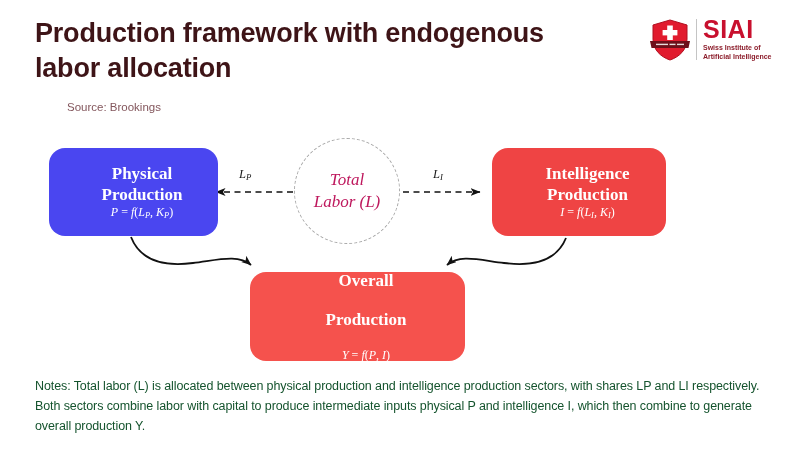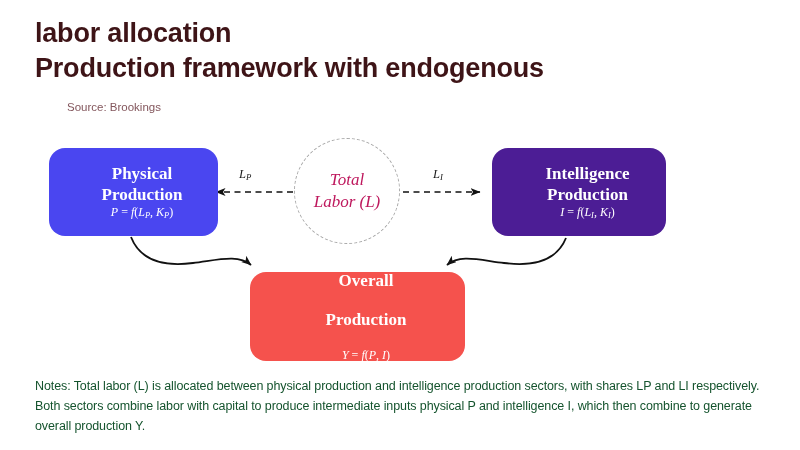--- a/index.html
+++ b/index.html
@@ -48,26 +48,45 @@
   
   .notes{position:absolute;left:35px;top:376px;width:748px;font-size:12.5px;
          line-height:20px;letter-spacing:-0.1px;}
 </style>
 </head>
 <body>
 
 <div class="page">
 
   <h1 class="title" style="margin: 0px; color: rgb(62, 20, 23);">
+    <span>Production framework with endogenous</span>
     <span>labor allocation</span>
-    <span>Production framework with endogenous</span>
   </h1>
 
   <div class="source" style="color: rgb(131, 86, 92); margin-left: 32px;">Source: Brookings</div>
 
+  <div class="logo">
+    <svg class="logo-shield" viewBox="0 0 40 44" xmlns="http://www.w3.org/2000/svg">
+      <path d="M20,2 L37,7 V21 C37,32 29,39 20,42 C11,39 3,32 3,21 V7 Z" fill="#e11b2e" stroke="#b01020" stroke-width="1"></path>
+      <rect x="17.2" y="7.5" width="5.6" height="14.5" fill="#fff"></rect>
+      <rect x="12.6" y="12" width="14.8" height="5.4" fill="#fff"></rect>
+      <polygon points="0,23 40,23 38.5,30 1.5,30" fill="#6d0f1a"></polygon>
+      <rect x="6" y="25.7" width="12" height="1.4" fill="rgba(255,255,255,0.85)"></rect>
+      <rect x="19.5" y="25.7" width="6" height="1.4" fill="rgba(255,255,255,0.85)"></rect>
+      <rect x="27" y="25.7" width="7" height="1.4" fill="rgba(255,255,255,0.85)"></rect>
+    </svg>
+    <div class="logo-divider"></div>
+    <div>
+      <div class="logo-siai" style="color: rgb(200, 16, 46);">SIAI</div>
+      <div class="logo-sub" style="color: rgb(140, 29, 43);">
+        <div>Swiss Institute of</div>
+        <div>Artificial Intelligence</div>
+      </div>
+    </div>
+  </div>
 
   <svg class="arrows" viewBox="0 0 800 450" xmlns="http://www.w3.org/2000/svg">
     <defs>
       <marker id="arw" markerUnits="userSpaceOnUse" markerWidth="12" markerHeight="10" refX="9.5" refY="4" orient="auto">
         <path d="M0,0 L10,4 L0,8 L2.5,4 Z" fill="#111"></path>
       </marker>
     </defs>
     <path d="M293,192 L216,192" fill="none" stroke="#111" stroke-width="1.7" stroke-dasharray="6 4.5" marker-end="url(#arw)"></path>
     <path d="M403,192 L480,192" fill="none" stroke="#111" stroke-width="1.7" stroke-dasharray="6 4.5" marker-end="url(#arw)"></path>
     <path d="M131,237 C140,260 162,267 193,263 C218,260 238,254 251,265" fill="none" stroke="#111" stroke-width="1.8" marker-end="url(#arw)"></path>
@@ -81,21 +100,21 @@
 
   <div class="edge-label edge-label-left"><span class="seg-i">L</span><span class="seg-s">P</span></div>
   <div class="edge-label edge-label-right"><span class="seg-i">L</span><span class="seg-s">I</span></div>
 
   <div class="node node-physical" style="background: rgb(74, 70, 240);">
     <div class="ttl">Physical</div>
     <div class="ttl">Production</div>
     <div class="formula"><span class="seg-i">P</span><span class="seg-t"> = </span><span class="seg-i">f</span><span class="seg-t">(</span><span class="seg-i">L</span><span class="seg-s">P</span><span class="seg-t">, </span><span class="seg-i">K</span><span class="seg-s">P</span><span class="seg-t">)</span></div>
   </div>
 
-  <div class="node node-intelligence" style="background: #4c1d95;">
+  <div class="node node-intelligence" style="background: #ef4444;">
     <div class="ttl">Intelligence</div>
     <div class="ttl">Production</div>
     <div class="formula"><span class="seg-i">I</span><span class="seg-t"> = </span><span class="seg-i">f</span><span class="seg-t">(</span><span class="seg-i">L</span><span class="seg-s">I</span><span class="seg-t">, </span><span class="seg-i">K</span><span class="seg-s">I</span><span class="seg-t">)</span></div>
   </div>
 
   <div class="node node-overall" style="background: rgb(245, 82, 77); gap: 18px;">
     <div class="ttl">Overall</div>
     <div class="ttl">Production</div>
     <div class="formula"><span class="seg-i">Y</span><span class="seg-t"> = </span><span class="seg-i">f</span><span class="seg-t">(</span><span class="seg-i">P</span><span class="seg-t">, </span><span class="seg-i">I</span><span class="seg-t">)</span></div>
   </div>

